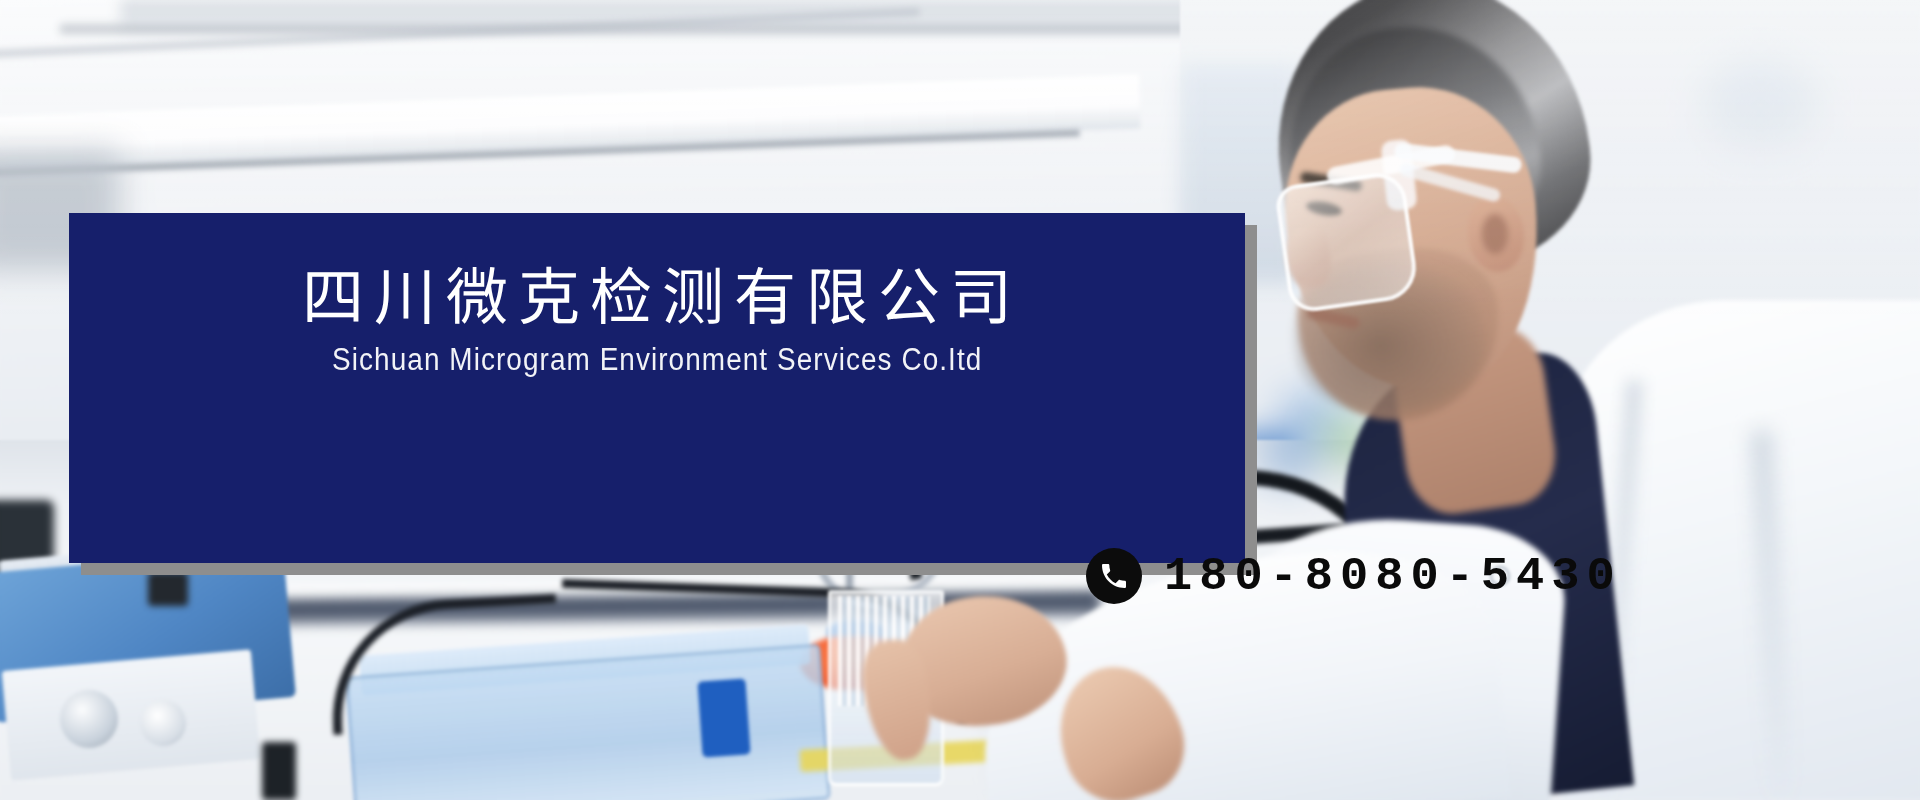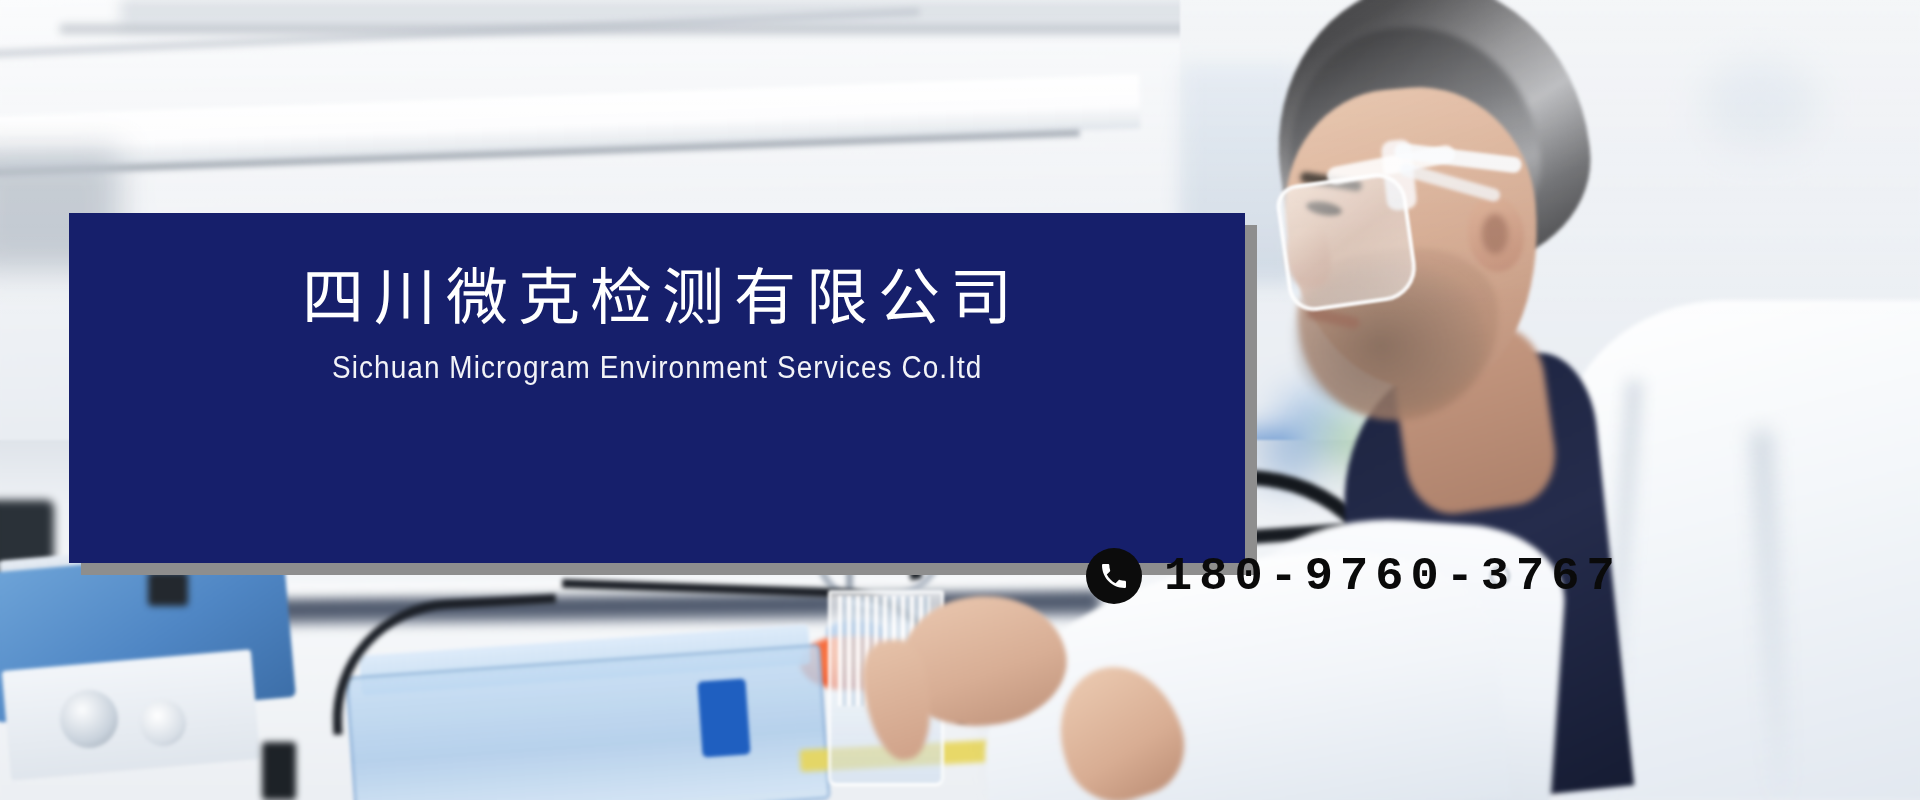--- a/index.html
+++ b/index.html
@@ -562,21 +562,21 @@
     height: 350px;
     background: #161f6b;
     box-sizing: border-box;
     display: flex;
     flex-direction: column;
     align-items: center;
     justify-content: flex-start;
   }
 
   .panel-title {
-    margin: 52px 0 8px 0;
+    margin: 52px 0 0 0;
     font-family: "Liberation Sans", "DejaVu Sans", sans-serif;
     font-weight: 300;
     font-size: 62px;
     line-height: 1.06;
     color: #ffffff;
     letter-spacing: 10px;
     text-indent: 10px;
     white-space: nowrap;
   }
   .panel-subtitle {
@@ -737,16 +737,16 @@
     <div class="panel-title">四川微克检测有限公司</div>
     <div class="panel-subtitle">Sichuan Microgram Environment Services Co.Itd</div>
   </div>
 
   <div class="phone">
     <span class="phone-icon">
       <svg width="32" height="32" viewBox="0 0 24 24" aria-hidden="true">
         <path fill="#ffffff" d="M6.6 10.8c1.5 2.9 3.7 5.1 6.6 6.6l2.2-2.2c.3-.3.7-.4 1-.2 1.1.4 2.4.6 3.6.6.6 0 1 .4 1 1V20c0 .6-.4 1-1 1C10.6 21 3 13.4 3 4c0-.6.4-1 1-1h3.5c.6 0 1 .4 1 1 0 1.3.2 2.5.6 3.6.1.3 0 .7-.2 1l-2.3 2.2z"></path>
       </svg>
     </span>
-    <span class="phone-number">180-9760-3767</span>
+    <span class="phone-number">180-8080-5430</span>
   </div>
 
 </div>
 
 </body></html>

